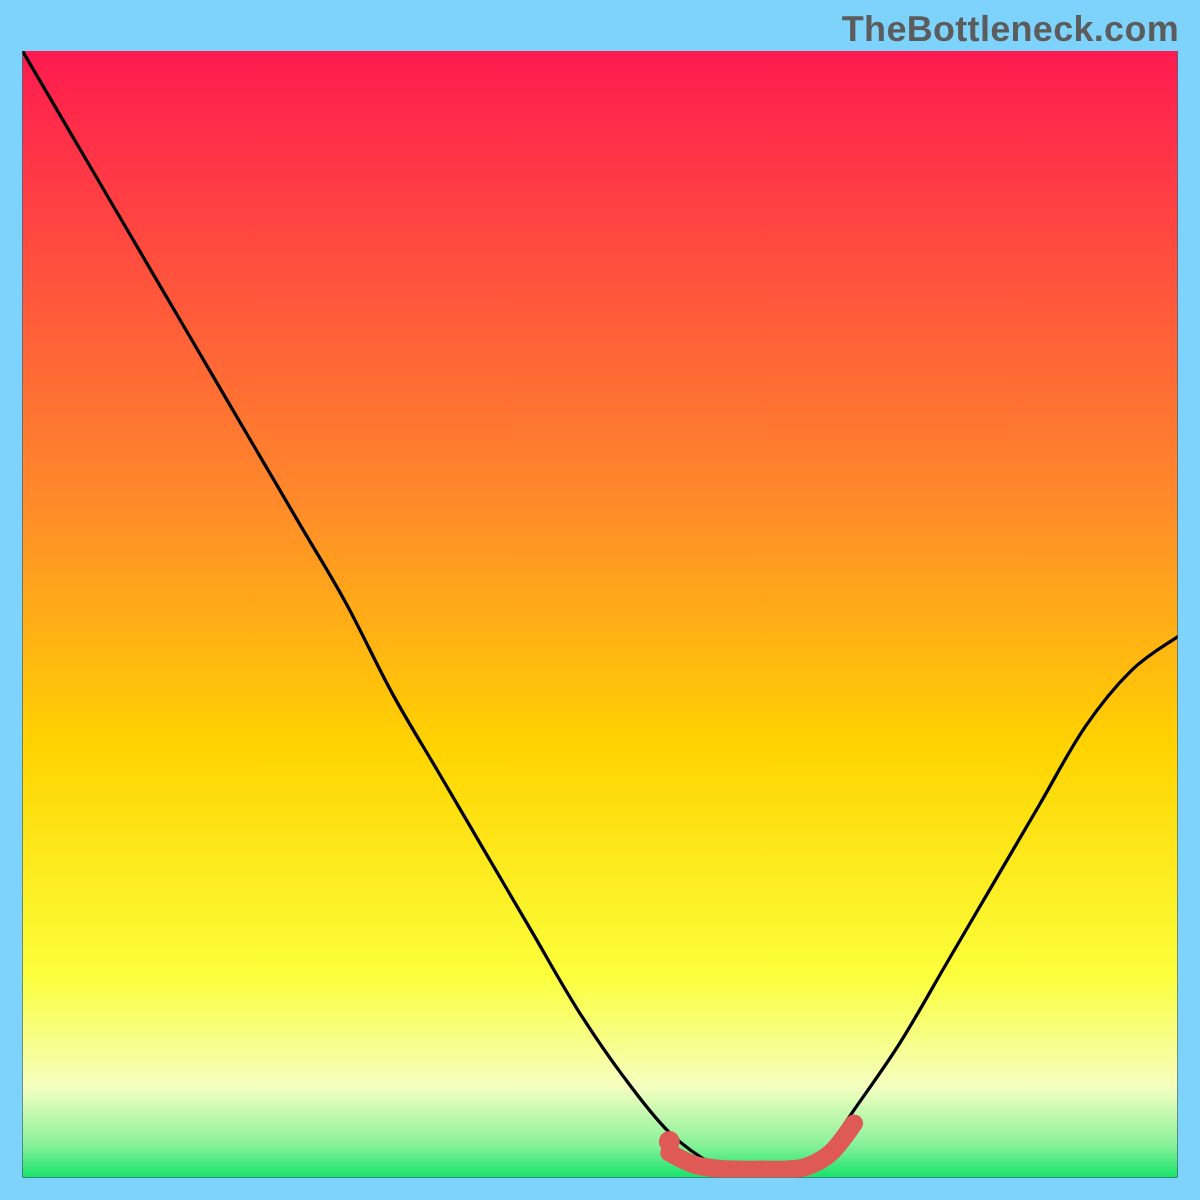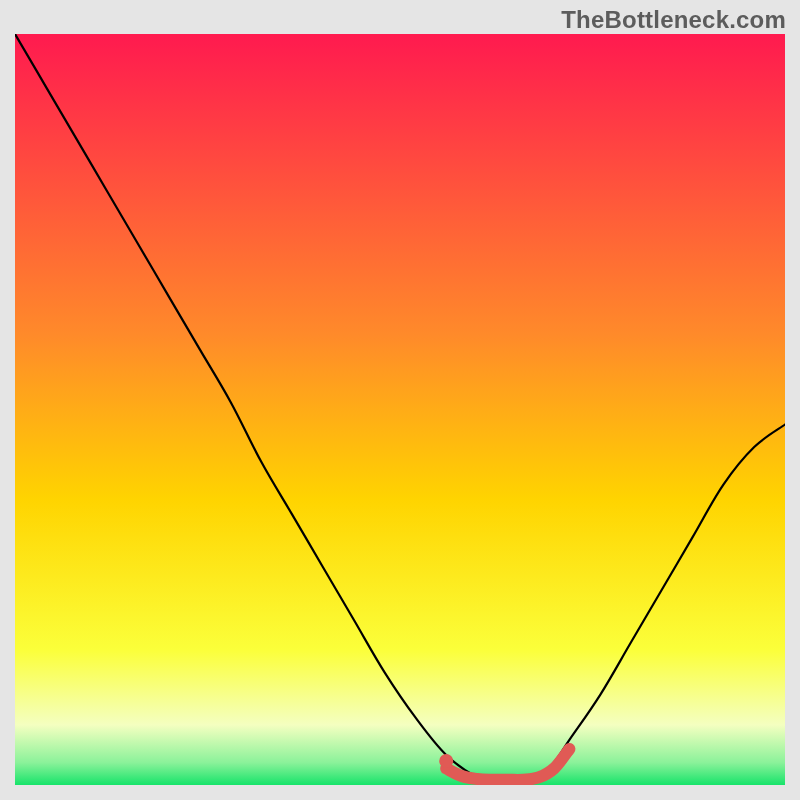--- a/index.html
+++ b/index.html
@@ -1,21 +1,21 @@
 <!DOCTYPE html>
 <html><head>
 <meta charset="utf-8">
 <style>
   * { margin: 0; padding: 0; box-sizing: border-box; }
   html, body { width: 800px; height: 800px; overflow: hidden; background: #000; }
   .container {
     position: relative;
     width: 800px;
     height: 800px;
-    background: #e5e5e5;
+    background: #7dd3fc;
   }
   .watermark {
     position: absolute;
     top: 6px;
     right: 14px;
     font-family: Arial, Helvetica, sans-serif;
     font-size: 24px;
     font-weight: 600;
     color: #5c5c5c;
     letter-spacing: 0.2px;

